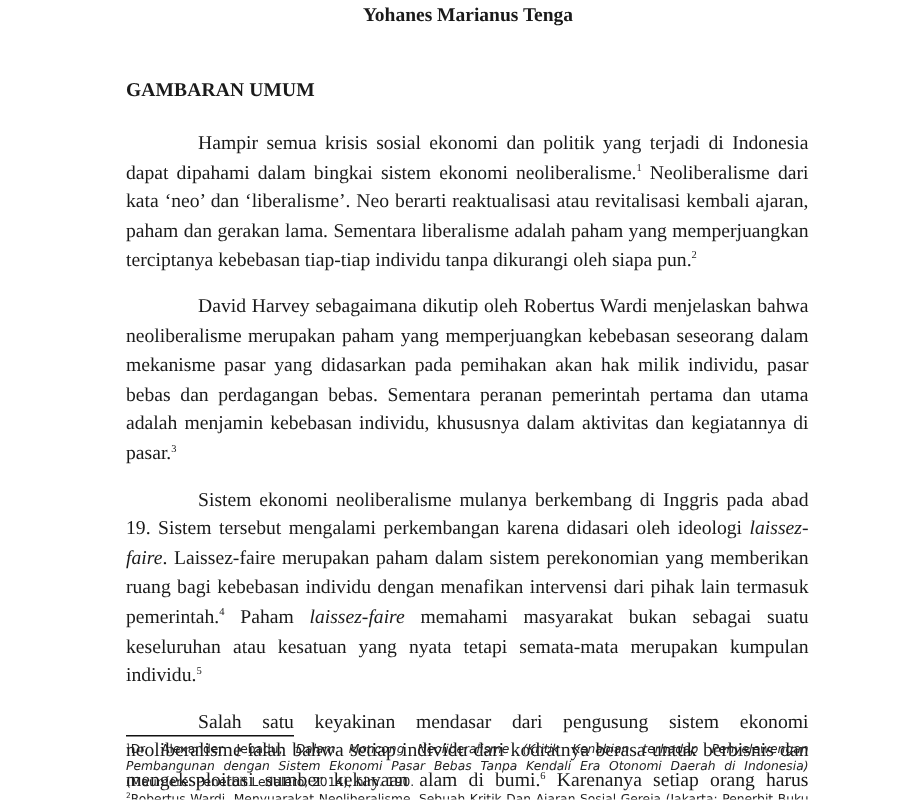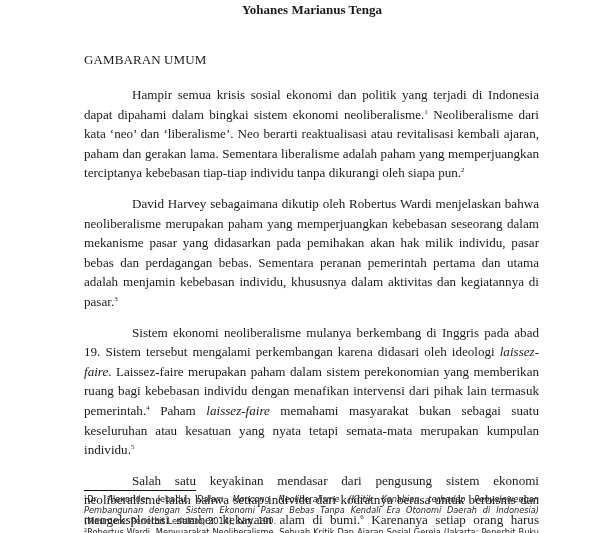--- a/index.html
+++ b/index.html
@@ -4,21 +4,21 @@
 <style>
   html, body { margin: 0; padding: 0; background: #ffffff; }
   body { width: 600px; height: 533px; overflow: hidden; position: relative; color: #1a1a1a; }
   .page { position: absolute; left: 12px; top: 0; width: 600px; height: 533px; background: #fff; border-radius: 22px; }
   .author {
     position: absolute; top: 0; left: 0; width: 600px; text-align: center;
     font-family: "Liberation Serif", serif; font-weight: bold; font-size: 13px; line-height: 18px; top: 1px;
   }
   .heading {
     position: absolute; left: 72px; top: 52px;
-    font-family: "Liberation Serif", serif; font-weight: normal; font-size: 13px; letter-spacing: 0.1px;
+    font-family: "Liberation Serif", serif; font-weight: bold; font-size: 13px; letter-spacing: 0.1px;
   }
   .body {
     position: absolute; left: 72px; width: 455px; top: 85px;
     font-family: "Liberation Serif", serif; font-size: 13.1px; line-height: 19.6px;
     text-align: justify;
   }
   .body p { margin: 0 0 11px 0; text-indent: 48px; }
   .body p sup { font-size: 7px; vertical-align: 5px; line-height: 0; }
   .body p .it { font-style: italic; }
   .sep { position: absolute; left: 72px; top: 490px; width: 112px; border-top: 1px solid #111; }

